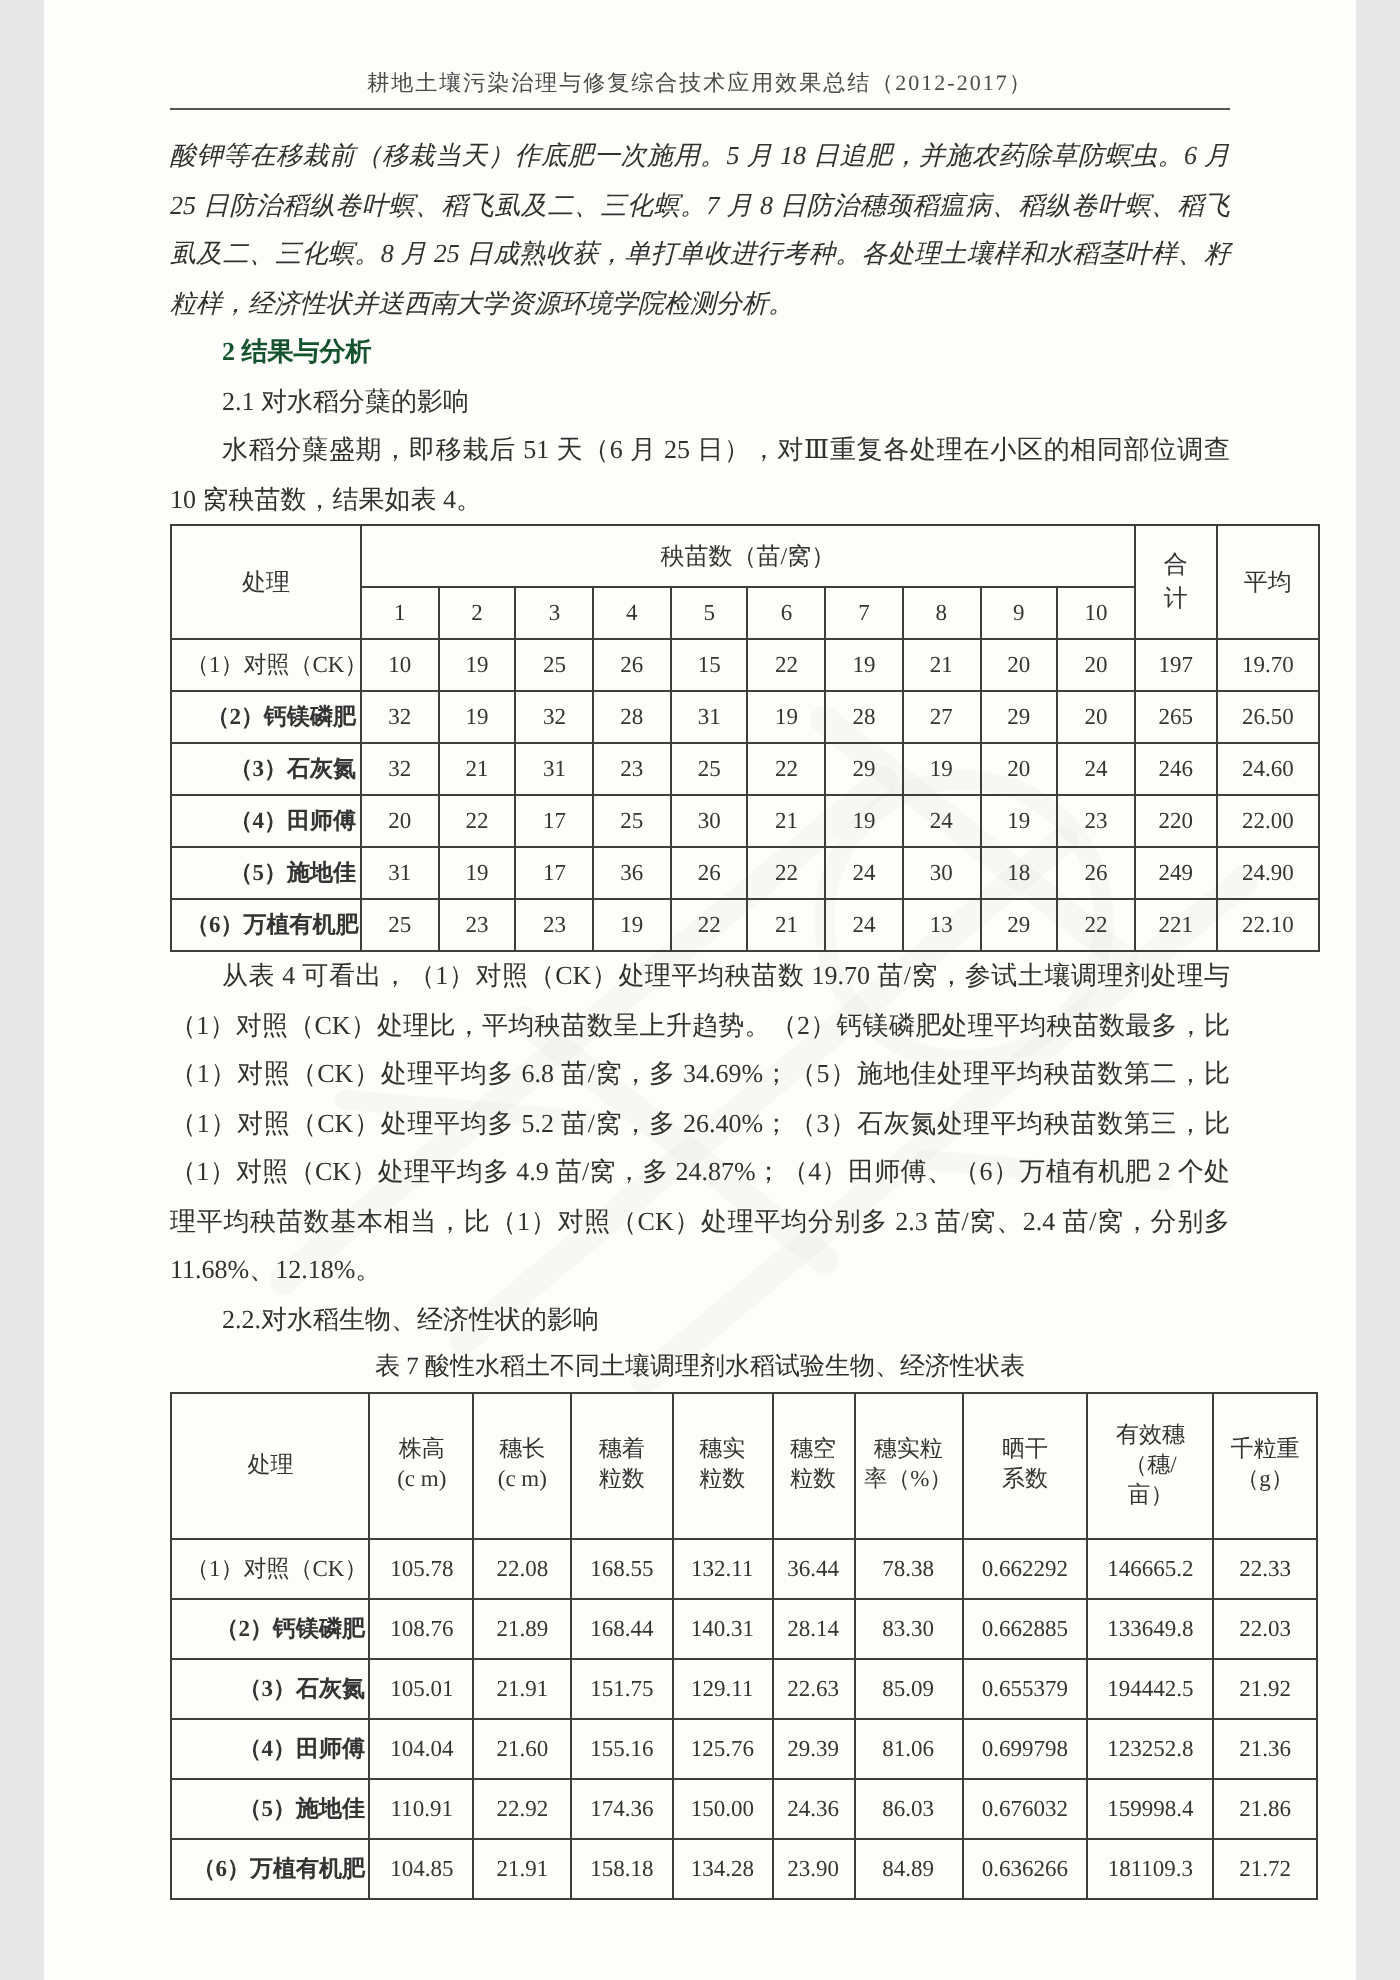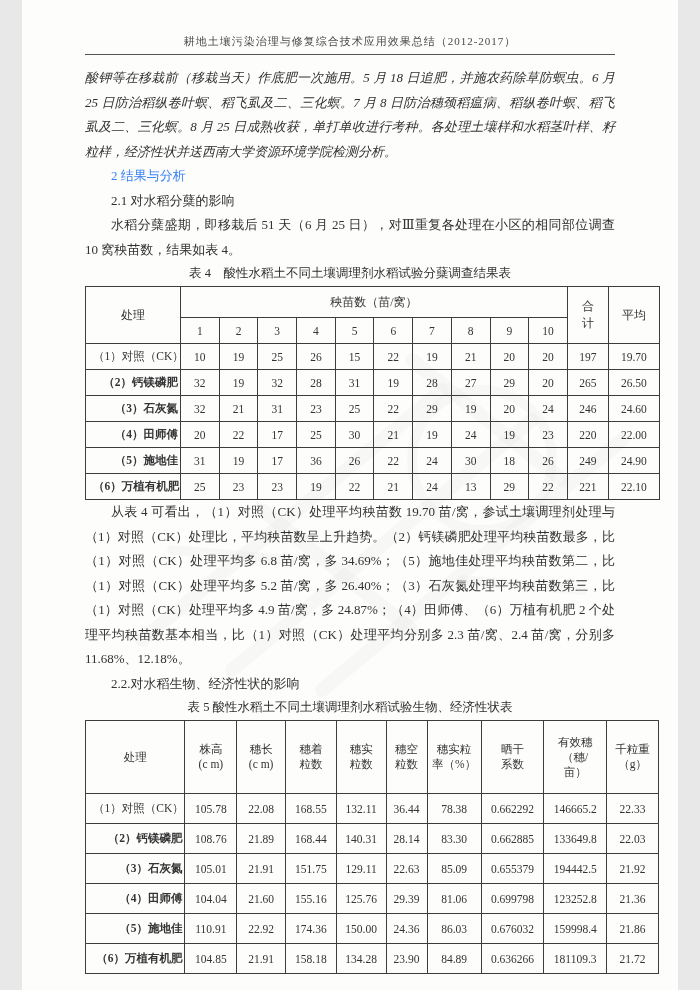--- a/index.html
+++ b/index.html
@@ -29,21 +29,21 @@
   
   .para{
     font-size:13px;
     line-height:24.5px;
     text-align:justify;
     margin:0;
     color:#313131;
   }
   .para.indent{text-indent:2em;}
   .p1{margin-top:11px;font-style:italic;}
-  .sec-h2{font-weight:normal;text-indent:2em;font-size:13px;line-height:24.5px;margin:0;color:#3b82f6;}
+  .sec-h2{font-weight:bold;text-indent:2em;font-size:13px;line-height:24.5px;margin:0;color:#14532d;}
   .sec-h3{text-indent:2em;font-size:13px;line-height:24.5px;margin:0;color:#313131;}
   
   .tbl-caption{
     text-align:center;
     font-size:12.5px;
     line-height:21px;
     margin:1px 0 2px 0;
     color:#2e2e2e;
   }
   
@@ -101,21 +101,20 @@
 
   <div class="running-head">耕地土壤污染治理与修复综合技术应用效果总结（2012-2017）</div>
 
   <div class="content">
     <p class="para p1">酸钾等在移栽前（移栽当天）作底肥一次施用。5 月 18 日追肥，并施农药除草防螟虫。6 月 25 日防治稻纵卷叶螟、稻飞虱及二、三化螟。7 月 8 日防治穗颈稻瘟病、稻纵卷叶螟、稻飞虱及二、三化螟。8 月 25 日成熟收获，单打单收进行考种。各处理土壤样和水稻茎叶样、籽粒样，经济性状并送西南大学资源环境学院检测分析。</p>
 
     <p class="sec-h2">2 结果与分析</p>
     <p class="sec-h3">2.1 对水稻分蘖的影响</p>
     <p class="para indent">水稻分蘖盛期，即移栽后 51 天（6 月 25 日），对Ⅲ重复各处理在小区的相同部位调查 10 窝秧苗数，结果如表 4。</p>
 
-    <p class="tbl-caption">表 4　酸性水稻土不同土壤调理剂水稻试验分蘖调查结果表</p>
 
     <table class="t4">
       <colgroup>
         <col style="width:95px">
         <col span="10" style="width:38.7px">
         <col style="width:41px">
         <col style="width:51px">
       </colgroup>
       <thead>
         <tr class="grp">
@@ -229,21 +228,21 @@
             <td>221</td>
             <td>22.10</td>
           </tr>
         </tbody>
     </table>
 
     <p class="para indent">从表 4 可看出，（1）对照（CK）处理平均秧苗数 19.70 苗/窝，参试土壤调理剂处理与（1）对照（CK）处理比，平均秧苗数呈上升趋势。（2）钙镁磷肥处理平均秧苗数最多，比（1）对照（CK）处理平均多 6.8 苗/窝，多 34.69%；（5）施地佳处理平均秧苗数第二，比（1）对照（CK）处理平均多 5.2 苗/窝，多 26.40%；（3）石灰氮处理平均秧苗数第三，比（1）对照（CK）处理平均多 4.9 苗/窝，多 24.87%；（4）田师傅、（6）万植有机肥 2 个处理平均秧苗数基本相当，比（1）对照（CK）处理平均分别多 2.3 苗/窝、2.4 苗/窝，分别多 11.68%、12.18%。</p>
 
     <p class="sec-h3">2.2.对水稻生物、经济性状的影响</p>
 
-    <p class="tbl-caption">表 5 酸性水稻土不同土壤调理剂水稻试验生物、经济性状表</p>
+    <p class="tbl-caption">表 7 酸性水稻土不同土壤调理剂水稻试验生物、经济性状表</p>
 
     <table class="t5">
       <colgroup>
         <col style="width:92px">
         <col style="width:48px">
         <col style="width:45px">
         <col style="width:47px">
         <col style="width:46px">
         <col style="width:38px">
         <col style="width:50px">

